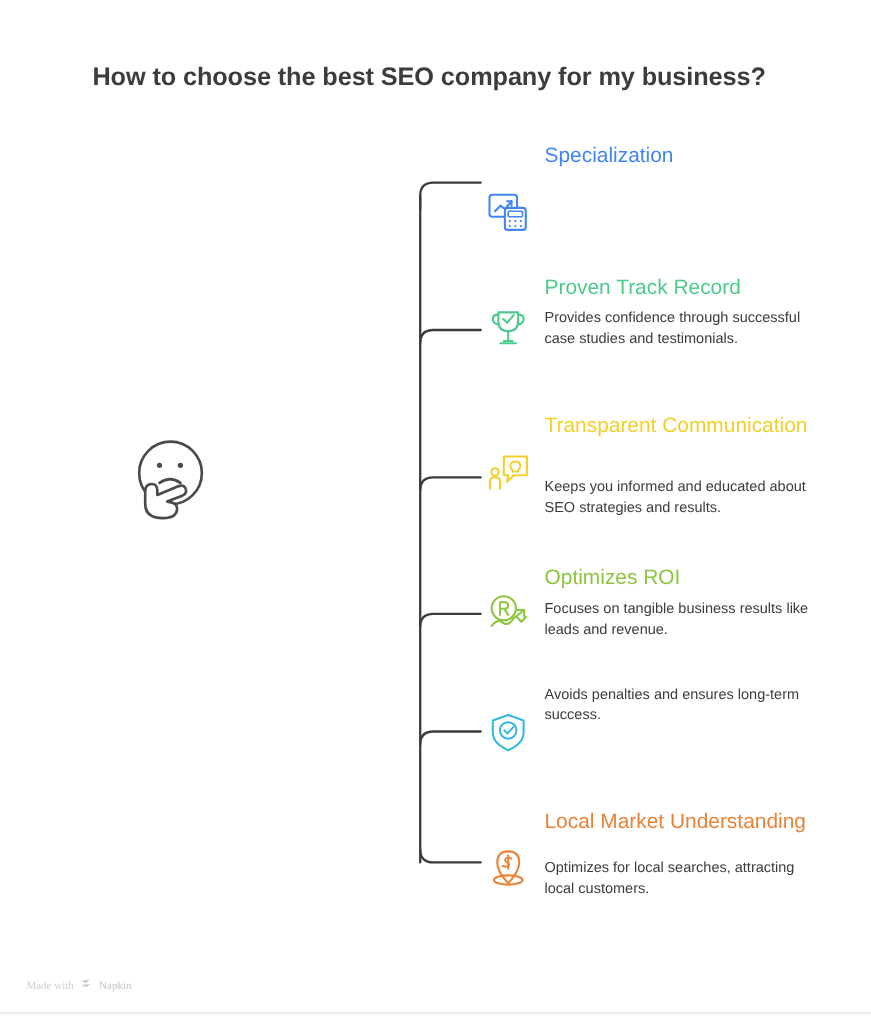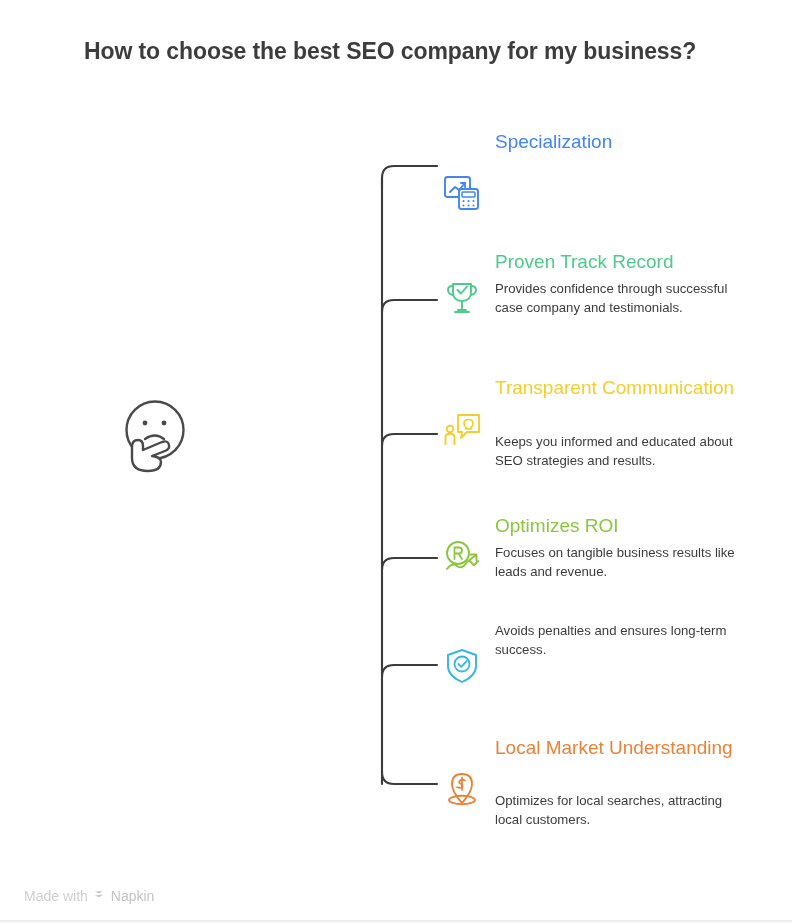--- a/index.html
+++ b/index.html
@@ -6,21 +6,21 @@
   body{
     width:792px;height:924px;
     background:#ffffff;
     font-family:"Liberation Sans", sans-serif;
     position:relative;
     overflow:hidden;
     -webkit-font-smoothing:antialiased;
   }
   #page-title{
     position:absolute;
-    left:84px;top:38px;
+    left:84px;top:56px;
     font-size:23px;
     font-weight:bold;
     color:#3c3c3c;
     letter-spacing:-0.1px;
     white-space:nowrap;
   }
   #thinker{
     position:absolute;
     left:112px;top:392px;
     width:86px;height:86px;
@@ -61,22 +61,23 @@
     line-height:18.5px;
     color:#3c3c3c;
     margin:0;
   }
   #footer{
     position:absolute;
     left:24px;top:888px;
     display:flex;
     align-items:center;
     gap:5px;
-    font-size:14px;
+    font-size:10px;
     color:#cfcfcf;
+    font-family:Liberation Serif, serif;
   }
   #footer .brand{color:#c4c4c4;}
   #baseline{
     position:absolute;
     left:0;top:920px;
     width:792px;height:2px;
     background:#eeeeee;
   }
 </style>
 </head>
@@ -143,21 +144,21 @@
         <path d="M11 8 q-5 0 -5 4 q0 4 5 5" fill="none" stroke="#4ecb8c" stroke-width="1.9" stroke-linecap="round"></path>
         <path d="M29 8 q5 0 5 4 q0 4 -5 5" fill="none" stroke="#4ecb8c" stroke-width="1.9" stroke-linecap="round"></path>
         <path d="M20 23 L20 31" fill="none" stroke="#4ecb8c" stroke-width="1.9" stroke-linecap="round"></path>
         <path d="M13 34 L27 34" fill="none" stroke="#4ecb8c" stroke-width="1.9" stroke-linecap="round"></path>
         <path d="M16 32 L24 32" fill="none" stroke="#4ecb8c" stroke-width="1.9" stroke-linecap="round"></path>
         <path d="M15.5 12 l3.5 3.5 l6 -7" fill="none" stroke="#4ecb8c" stroke-width="1.9" stroke-linecap="round" stroke-linejoin="round"></path>
       </svg>
     </div>
     <div class="item-text">
       <p class="item-title" style="color:#4ecb8c">Proven Track Record</p>
-      <p class="item-desc">Provides confidence through successful case company and testimonials.</p>
+      <p class="item-desc">Provides confidence through successful case studies and testimonials.</p>
     </div>
   </div>
 
   <div class="item" style="top:258px">
     <div class="item-icon" style="top:34px">
       <svg viewBox="0 0 40 40" width="40" height="40">
         <circle cx="8" cy="19" r="3.3" fill="none" stroke="#f2cf2a" stroke-width="1.9"></circle>
         <path d="M3.5 35 L3.5 27 q0 -3.2 4.5 -3.2 q4.5 0 4.5 3.2 L12.5 35" fill="none" stroke="#f2cf2a" stroke-width="1.9" stroke-linejoin="round"></path>
         <path d="M16 5 L37 5 L37 22 L25 22 L19 28 L20 22 L16 22 Z" fill="none" stroke="#f2cf2a" stroke-width="1.9" stroke-linejoin="round"></path>
         <path d="M26.5 9.5 q4.5 0 4.5 4.2 q0 2.4 -2 3.6 l0 1.5 l-5 0 l0 -1.5 q-2 -1.2 -2 -3.6 q0 -4.2 4.5 -4.2 Z" fill="none" stroke="#f2cf2a" stroke-width="1.7" stroke-linejoin="round"></path>
@@ -203,21 +204,21 @@
     <div class="item-icon" style="top:34px">
       <svg viewBox="0 0 40 40" width="40" height="40">
         <path d="M20 4 q10 0 10 10 q0 8 -10 19 q-10 -11 -10 -19 q0 -10 10 -10 Z" fill="none" stroke="#e8833a" stroke-width="1.9" stroke-linejoin="round"></path>
         <path d="M23 10.5 q-3 -1.6 -5 0 q-2 1.6 0.6 3.2 q3.4 1.6 1.4 3.4 q-2 1.6 -5 0" fill="none" stroke="#e8833a" stroke-width="1.7" stroke-linecap="round"></path>
         <path d="M20 7.5 L20 20" fill="none" stroke="#e8833a" stroke-width="1.7" stroke-linecap="round"></path>
         <ellipse cx="20" cy="30" rx="13" ry="4.2" fill="none" stroke="#e8833a" stroke-width="1.9"></ellipse>
       </svg>
     </div>
     <div class="item-text">
       <p class="item-title" style="color:#e8833a">Local Market Understanding</p>
-      <p class="item-desc" style="margin-top:32px">Optimizes for local searches, attracting local customers.</p>
+      <p class="item-desc" style="margin-top:20px">Optimizes for local searches, attracting local customers.</p>
     </div>
   </div>
 
 </div>
 
 <div id="footer">
   <span>Made with</span>
   <span>
     <svg viewBox="0 0 14 14" width="13" height="13">
       <path d="M2 4 L10 3 L7 6 Z" fill="#c4c4c4"></path>

